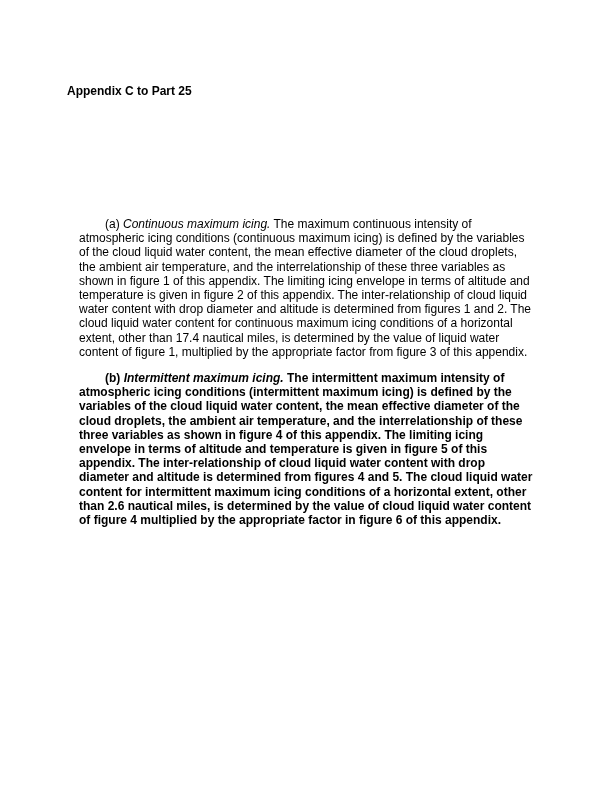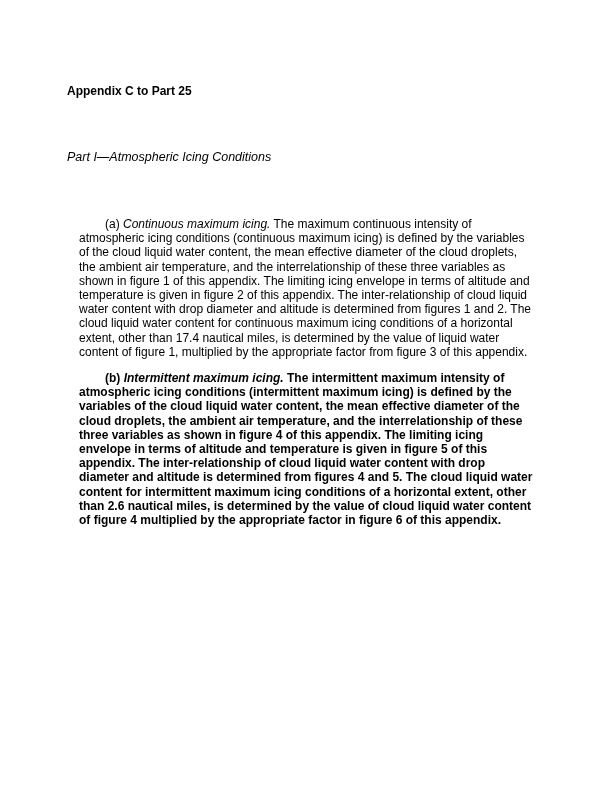--- a/index.html
+++ b/index.html
@@ -58,21 +58,20 @@
     font-style: italic;
   }
 </style>
 </head>
 <body>
 
 <div class="page">
 
   <h1 class="doc-title">Appendix C to Part 25</h1>
 
-  <h2 class="part-heading">Part I—Atmospheric Icing Conditions</h2>
 
   <div class="body-text">
 
     <p class="para"><span>(a) </span><span class="lead">Continuous maximum icing.</span><span> The maximum continuous intensity of atmospheric icing conditions (continuous maximum icing) is defined by the variables of the cloud liquid water content, the mean effective diameter of the cloud droplets, the ambient air temperature, and the interrelationship of these three variables as shown in figure 1 of this appendix. The limiting icing envelope in terms of altitude and temperature is given in figure 2 of this appendix. The inter-relationship of cloud liquid water content with drop diameter and altitude is determined from figures 1 and 2. The cloud liquid water content for continuous maximum icing conditions of a horizontal extent, other than 17.4 nautical miles, is determined by the value of liquid water content of figure 1, multiplied by the appropriate factor from figure 3 of this appendix.</span></p>
 
     <p class="para"><span>(b) </span><span class="lead">Intermittent maximum icing.</span><span> The intermittent maximum intensity of atmospheric icing conditions (intermittent maximum icing) is defined by the variables of the cloud liquid water content, the mean effective diameter of the cloud droplets, the ambient air temperature, and the interrelationship of these three variables as shown in figure 4 of this appendix. The limiting icing envelope in terms of altitude and temperature is given in figure 5 of this appendix. The inter-relationship of cloud liquid water content with drop diameter and altitude is determined from figures 4 and 5. The cloud liquid water content for intermittent maximum icing conditions of a horizontal extent, other than 2.6 nautical miles, is determined by the value of cloud liquid water content of figure 4 multiplied by the appropriate factor in figure 6 of this appendix.</span></p>
 
   </div>
 
 </div>

